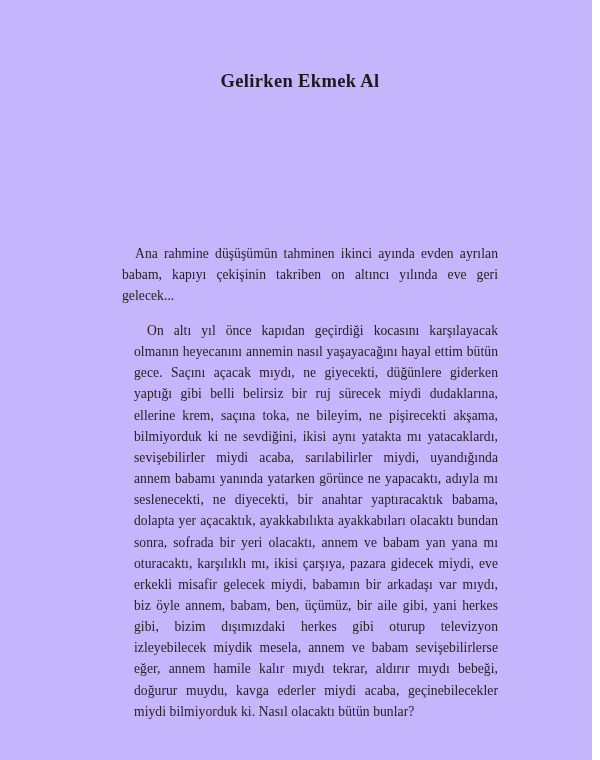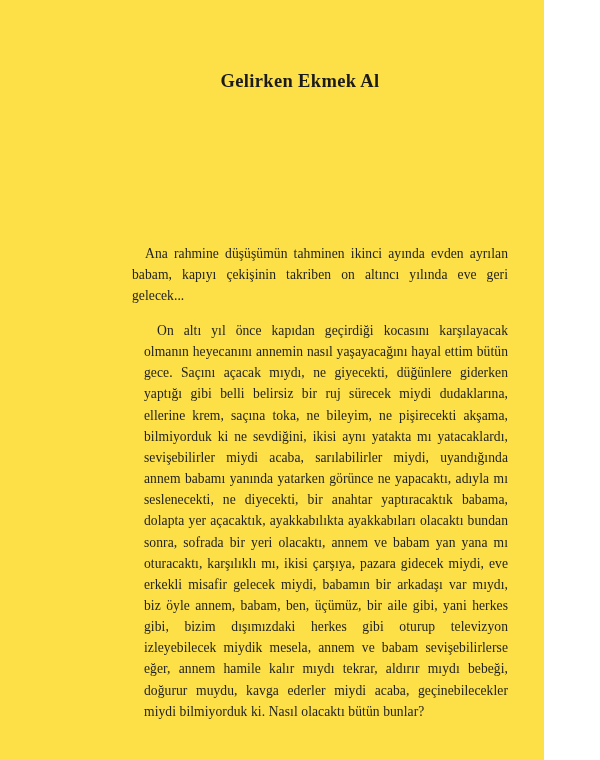--- a/index.html
+++ b/index.html
@@ -9,44 +9,44 @@
   body {
     width: 600px;
     height: 760px;
     background: #ffffff;
     font-family: "Liberation Serif", "DejaVu Serif", serif;
     overflow: hidden;
   }
 
   .page {
     position: relative;
-    width: 544px;
+    width: 592px;
     height: 760px;
-    background: #fde047;
+    background: #c4b5fd;
     box-sizing: border-box;
   }
 
   .chapter-title {
     position: absolute;
     top: 69px;
     left: 0;
     width: 600px;
     text-align: center;
     font-size: 18.5px;
     line-height: 24px;
     font-weight: 600;
     letter-spacing: 0.35px;
     color: #1b1b1b;
     font-family: "Liberation Serif", "DejaVu Serif", serif;
   }
 
   .text-block {
     position: absolute;
     top: 243px;
-    left: 132px;
+    left: 122px;
     width: 376px;
   }
 
   .body-paragraph {
     margin: 0;
     font-size: 13.6px;
     line-height: 21.15px;
     color: #232323;
     text-align: justify;
     text-justify: inter-word;

